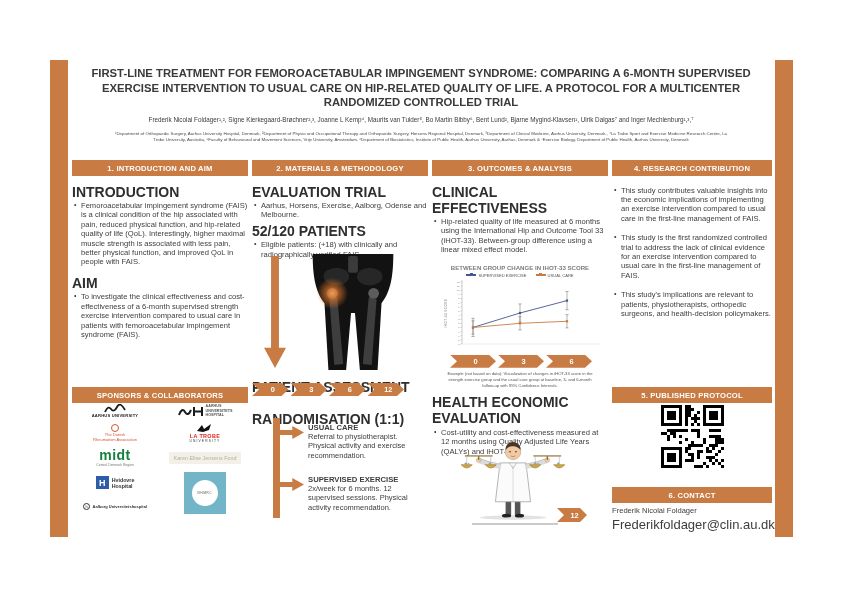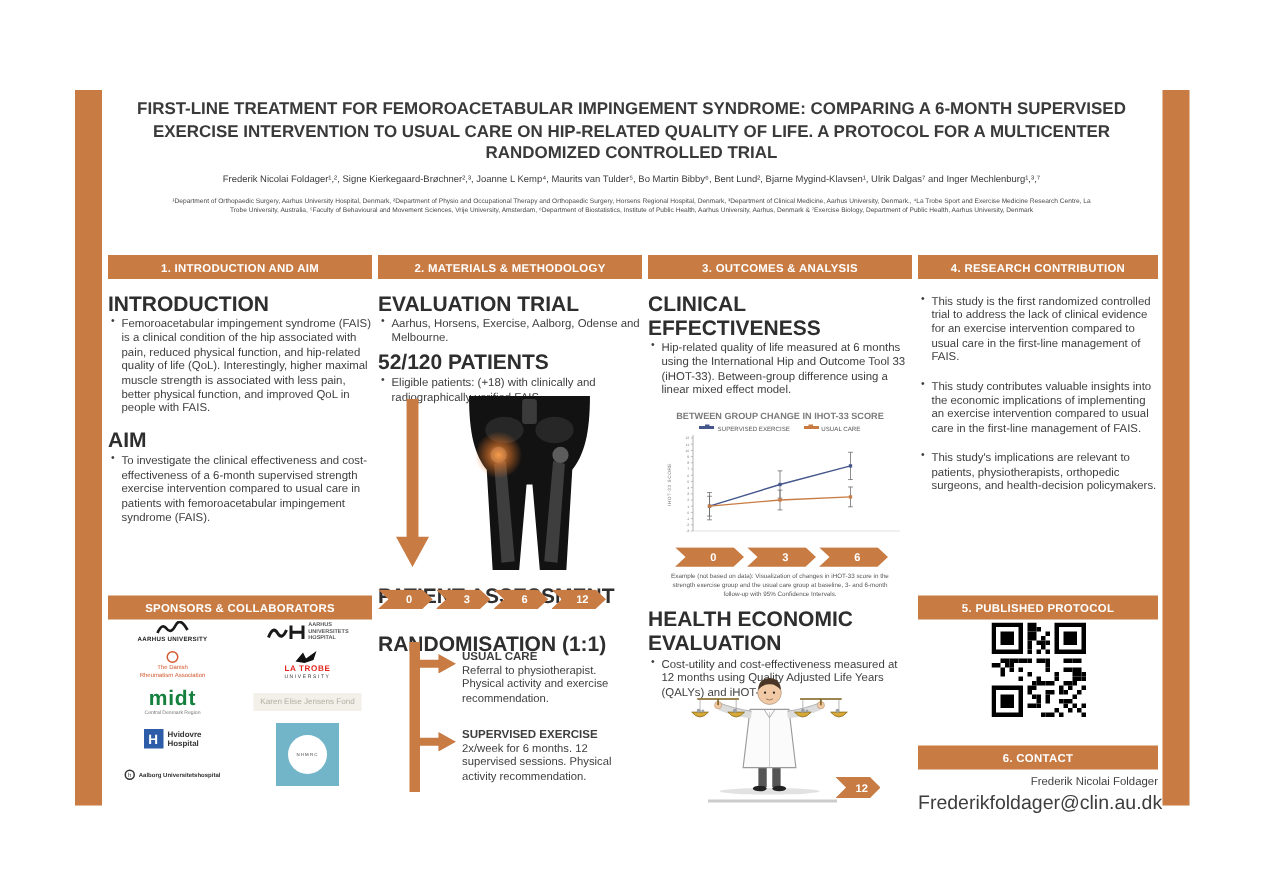--- a/index.html
+++ b/index.html
@@ -8,21 +8,21 @@
   .stage{ position:relative; width:842px; height:595px; background:#fff; overflow:hidden; color:#3d3d3d; }
   .side-bar{ position:absolute; top:60px; width:18px; height:477px; background:var(--accent); }
   .side-bar.left{ left:50px; } .side-bar.right{ left:775px; }
 
   .title{ position:absolute; top:66px; left:88px; right:88px; text-align:center;
           font-weight:bold; font-size:11.3px; line-height:1.3; color:#3a3a3a; }
   .authors{ position:absolute; top:116px; left:70px; right:70px; text-align:center; font-size:6.3px; color:#3a3a3a; }
   .affiliations{ position:absolute; top:131px; left:112px; right:112px; text-align:center;
                  font-size:4.4px; line-height:1.45; color:#4a4a4a; }
 
-  .col{ position:absolute; top:170px; }
+  .col{ position:absolute; top:160px; }
   #col1{ left:72px;  width:176px; height:376px; }
   #col2{ left:252px; width:176px; height:376px; }
   #col3{ left:432px; width:176px; height:376px; }
   #col4{ left:612px; width:160px; height:376px; }
 
   .sec-header{ background:var(--accent); color:#fff; font-weight:bold; font-size:7.6px;
                text-align:center; padding:3.5px 1px 3px; letter-spacing:.2px; }
   .h{ font-weight:bold; font-size:14px; margin-top:8px; color:#2e2e2e; }
   .bullet{ display:flex; font-size:7.6px; line-height:1.24; margin-top:1.5px; color:#3d3d3d; }
   .bullet .bm{ flex:none; width:9px; padding-left:2px; font-size:7px; }
@@ -58,21 +58,21 @@
   .chart-chev{ margin:1px 16px 0 18px; }
   .chart-caption{ text-align:center; font-size:4.2px; line-height:1.4; color:#555; margin:3px 10px 0; }
   .cartoon{ position:absolute; left:0; top:264px; width:176px; height:110px; }
   .cartoon svg{ position:absolute; left:22px; top:0; width:118px; height:100px; }
   .scribble{ position:absolute; left:40px; top:99px; width:86px; height:1.6px; background:#b9b9b9; opacity:.75; }
   .chev-12{ position:absolute; left:125px; top:84px; width:30px; height:14px; }
 
   
   .c4-bullet{ margin-top:10px; }
   .qr-wrap{ position:absolute; top:245px; left:0; right:0; display:flex; justify-content:center; }
-  .contact-name{ text-align:right; font-size:7.6px; margin-top:3px; }
+  .contact-name{ text-align:left; font-size:7.6px; margin-top:3px; }
   .contact-email{ text-align:center; font-size:13px; margin-top:2px; }
 
   
   .logos{ position:absolute; top:244px; left:0; right:0; display:grid;
           grid-template-columns:1fr 1fr; column-gap:4px; row-gap:5px; align-items:center; justify-items:center; }
   .logo{ display:flex; flex-direction:column; align-items:center; text-align:center; }
   .lbl-xs{ font-size:4.1px; font-weight:bold; color:#222; letter-spacing:.2px; }
   .logo-auh{ flex-direction:row; gap:2px; align-items:center; }
   .logo-auh .t{ font-size:3.7px; font-weight:bold; color:#555; text-align:left; line-height:1.2; }
   .ring{ width:8px; height:8px; border:1.6px solid #d4582e; border-radius:50%; }
@@ -385,25 +385,25 @@
       </svg>
       <div class="scribble"></div>
       <div class="chev chev-12">12</div>
     </div>
   </div>
 
   <div class="col" id="col4">
     <div class="sec-header">4. RESEARCH CONTRIBUTION</div>
     <div class="bullet c4-bullet">
       <span class="bm">•</span>
+      <span>This study contributes valuable insights into the economic implications of implementing an exercise intervention compared to usual care in the first-line management of FAIS.</span>
+    </div>
+    <div class="bullet c4-bullet">
+      <span class="bm">•</span>
       <span>This study is the first randomized controlled trial to address the lack of clinical evidence for an exercise intervention compared to usual care in the first-line management of FAIS.</span>
-    </div>
-    <div class="bullet c4-bullet">
-      <span class="bm">•</span>
-      <span>This study contributes valuable insights into the economic implications of implementing an exercise intervention compared to usual care in the first-line management of FAIS.</span>
     </div>
     <div class="bullet c4-bullet">
       <span class="bm">•</span>
       <span>This study's implications are relevant to patients, physiotherapists, orthopedic surgeons, and health-decision policymakers.</span>
     </div>
     <div class="sec-header abs" style="top:227px;">5. PUBLISHED PROTOCOL</div>
     <div class="qr-wrap">
       <svg id="qr" width="63" height="63" viewBox="0 0 63 63">
           <rect x="0" y="0" width="63" height="63" fill="#fff"></rect>
           <rect x="24" y="0" width="3" height="3" fill="#000"></rect>

